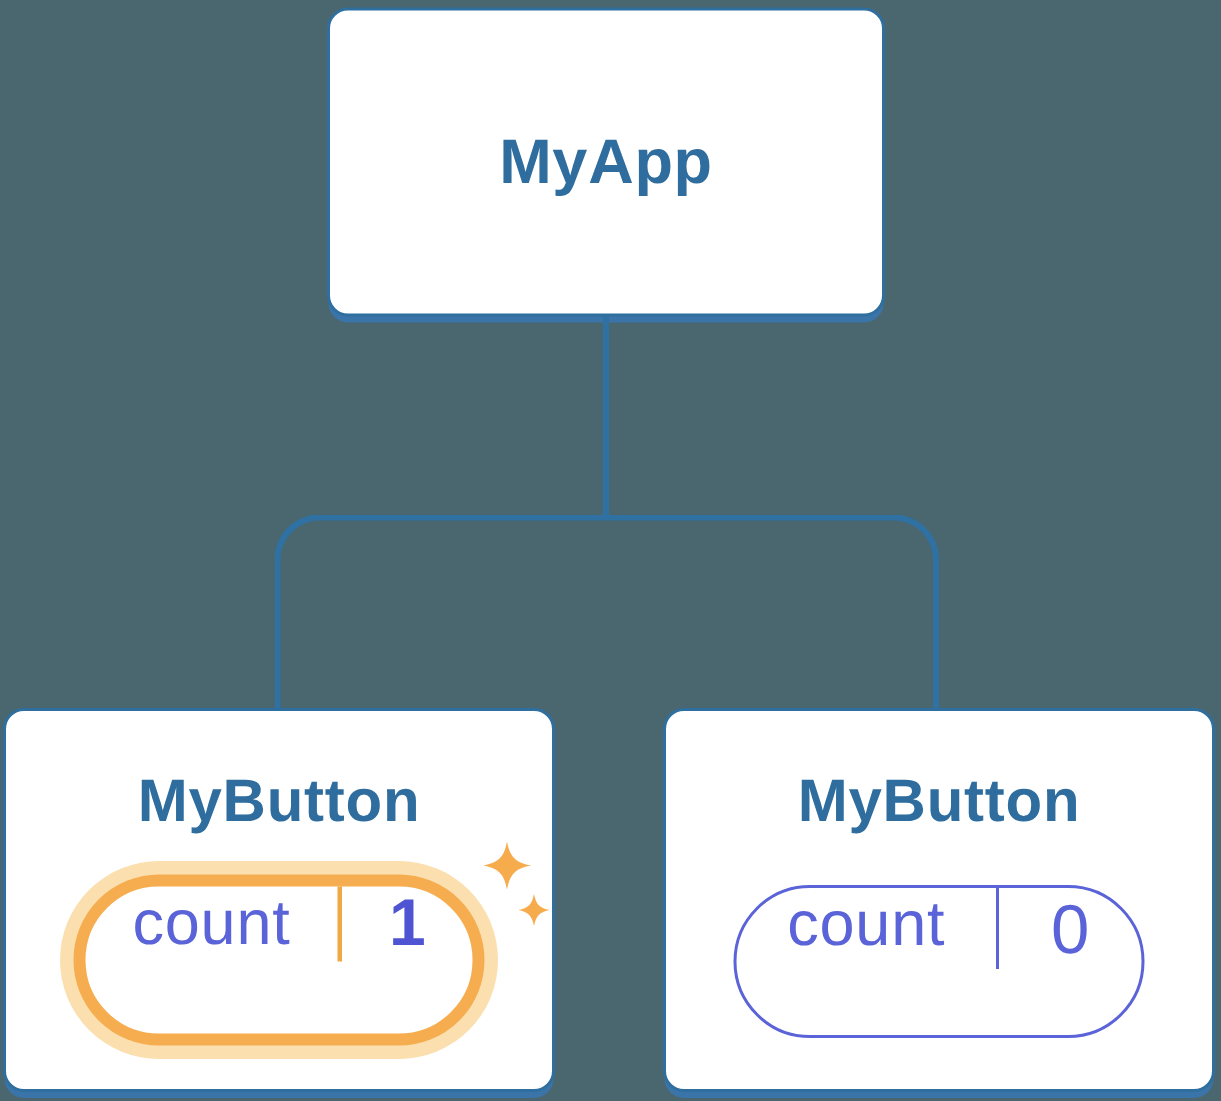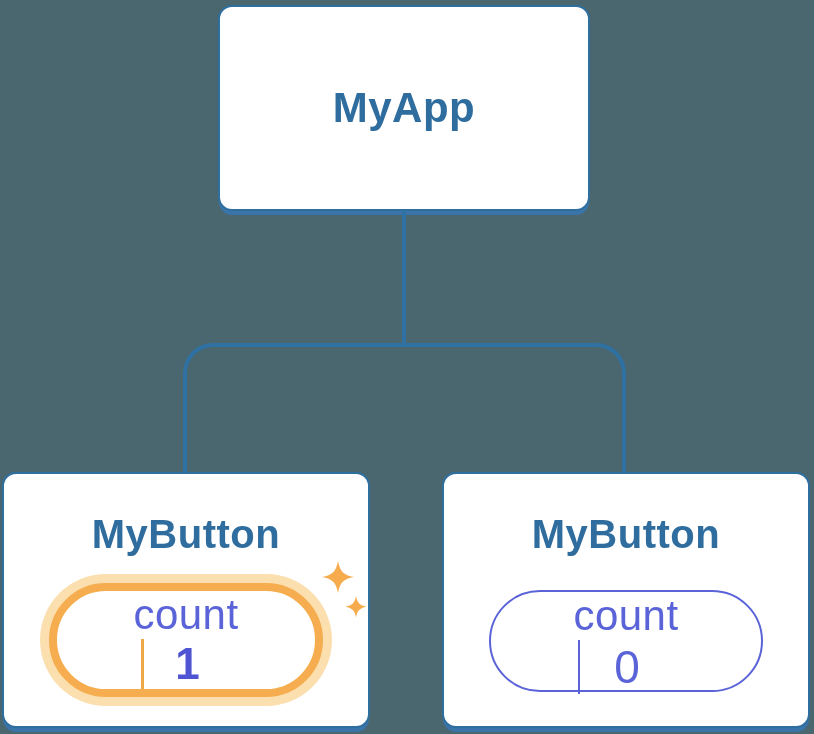--- a/index.html
+++ b/index.html
@@ -69,23 +69,22 @@
     border: 4px solid #2e71a2;
     border-bottom: none;
     border-radius: 30px 30px 0 0;
     background: transparent;
   }
 
   
   .state-pill {
     box-sizing: border-box;
     display: flex;
-    align-items: center;
+    align-items: flex-start;
     background: #ffffff;
-    flex-direction: column;
   }
   .state-cell {
     display: flex;
     align-items: center;
     justify-content: center;
   }
   .state-key {
     flex: 1;
     font-size: 42px;
     color: #5a63d8;

